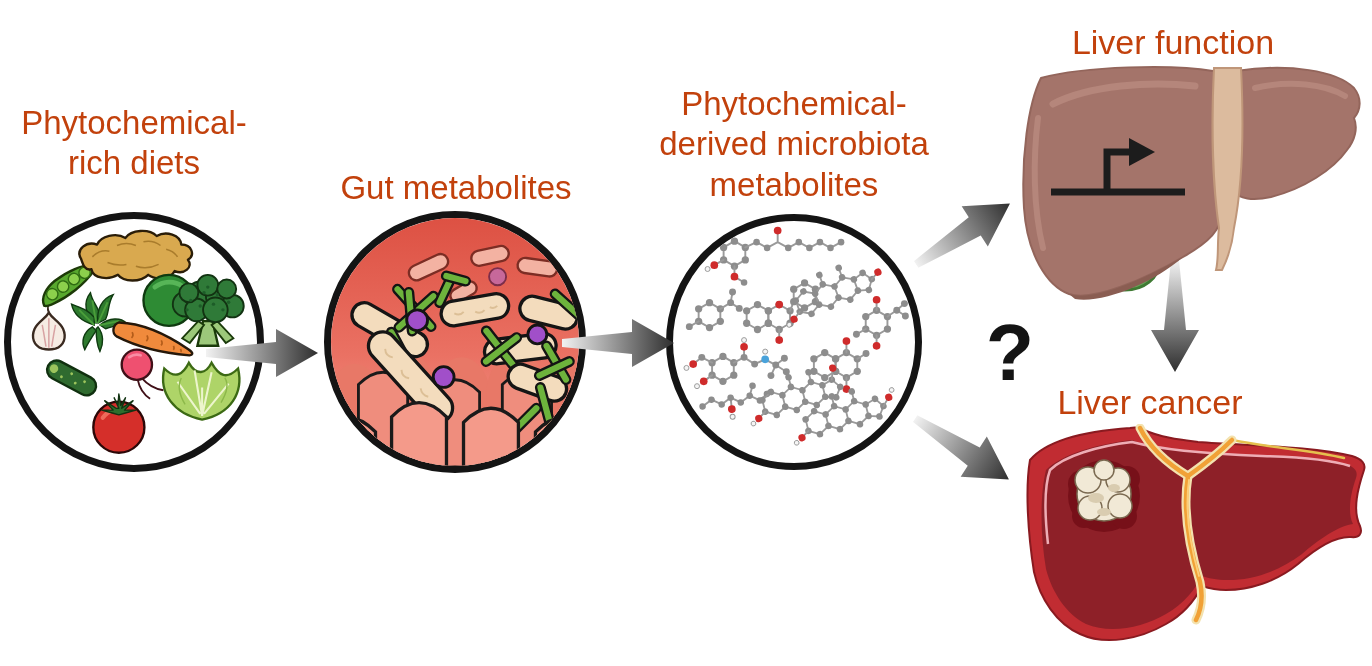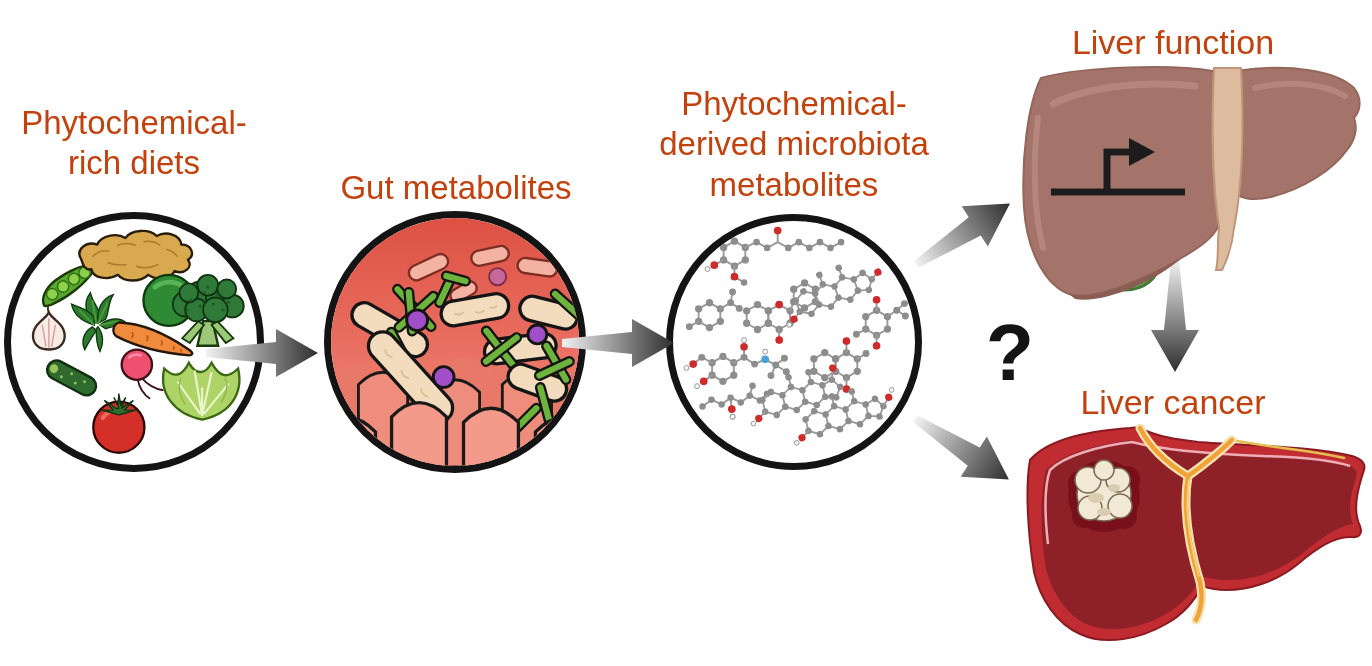--- a/index.html
+++ b/index.html
@@ -35,21 +35,21 @@
     </defs>
   </svg>
 
   <div class="nodelabel" style="left:2px;top:103px;width:264px;">Phytochemical-
 rich diets</div>
   <div class="nodelabel" style="left:306px;top:168px;width:300px;">Gut metabolites</div>
   <div class="nodelabel" style="left:644px;top:84px;width:300px;">Phytochemical-
 derived microbiota
 metabolites</div>
   <div class="nodelabel biglabel" style="left:1023px;top:22px;width:300px;">Liver function</div>
-  <div class="nodelabel biglabel" style="left:1023px;top:382px;width:300px;">Liver cancer</div>
+  <div class="nodelabel biglabel" style="left:1000px;top:382px;width:300px;">Liver cancer</div>
   <div class="qmark">?</div>
 
   <div class="circle" style="left:4px;top:212px;width:260px;height:260px;">
     <svg viewBox="0 0 260 260">
 
       <g transform="translate(40,120)">
         <path d="M0,-21 C4,-14 11,-12 15,-4 C19,5 16,14 7,17 C3,18 -3,18 -7,17 C-16,14 -19,5 -15,-4 C-11,-12 -4,-14 0,-21 Z" fill="#f6ece3" stroke="#3a2a20" stroke-width="2.5"></path>
         <path d="M0,-15 L0,16 M-7,-8 C-5,2 -4,9 -3,15 M7,-8 C5,2 4,9 3,15" fill="none" stroke="#d8a3a3" stroke-width="1.6"></path>
         <path d="M0,-21 C-2,-26 -1,-30 2,-33" fill="none" stroke="#3a2a20" stroke-width="2"></path>
       </g>

